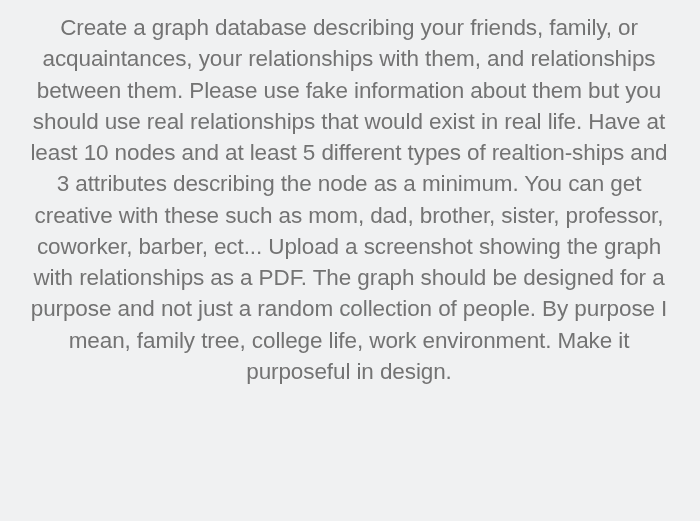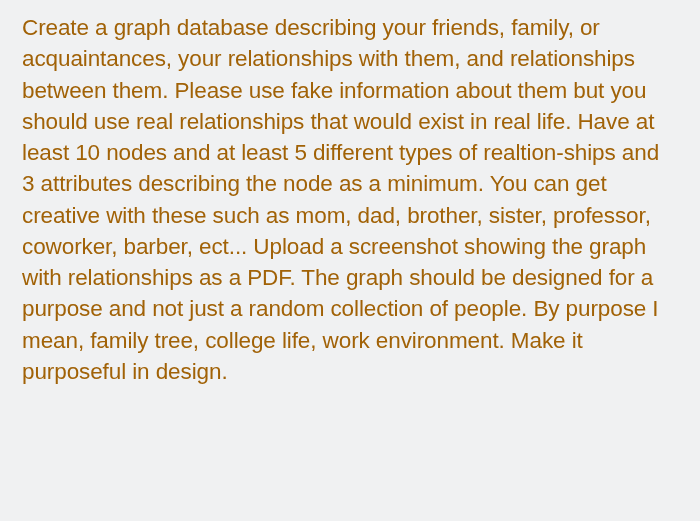--- a/index.html
+++ b/index.html
@@ -8,23 +8,24 @@
       box-sizing: border-box;
     }
     body {
       width: 700px;
       height: 521px;
       background: #f0f1f2;
       font-family: -apple-system, BlinkMacSystemFont, "Segoe UI", Helvetica, Arial, sans-serif;
       padding: 12px 24px 12px 22px;
     }
     .question-text {
-      color: #a16207;
+      color: #737373;
       font-size: 22.5px;
       line-height: 1.39;
       letter-spacing: -0.1px;
       font-weight: 400;
+      text-align: center;
     }
   </style>
 </head>
 <body>
 
 <p class="question-text">Create a graph database describing your friends, family, or acquaintances, your relationships with them, and relationships between them.  Please use fake information about them but you should use real relationships that would exist in real life.  Have at least 10 nodes and at least 5 different types of realtion-ships and 3 attributes describing the node as a minimum.  You can get creative with these such as mom, dad, brother, sister, professor, coworker, barber, ect...  Upload a screenshot showing the graph with relationships as a PDF.  The graph should be designed for a purpose and not just a random collection of people.  By purpose I mean, family tree, college life, work environment.  Make it purposeful in design.</p>
 
 </body></html>

